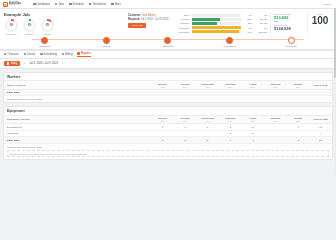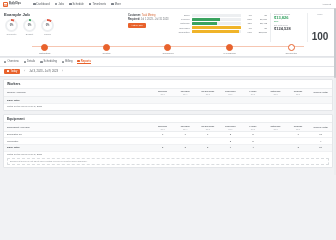--- a/index.html
+++ b/index.html
@@ -53,21 +53,21 @@
   .bfill{height:100%;}
   .bpct{width:9px;font-size:2.3px;color:#6d7279;text-align:right;}
   .bval{width:13px;font-size:2.3px;color:#6d7279;text-align:right;}
   .money{width:30px;border-left:1px solid #eceef0;padding-left:3px;}
   .mk{font-size:2.1px;color:#9aa0a6;}
   .mv{font-size:4px;font-weight:bold;color:#2e9e5b;}
   .mv.dark{color:#44484d;}
   .msub{font-size:2.3px;color:#2e9e5b;margin-bottom:1.5px;}
   .score{width:24px;text-align:center;border-left:1px solid #eceef0;}
   .score .sk{font-size:2.1px;color:#9aa0a6;}
-  .score .sv{font-size:10px;font-weight:bold;color:#3c4146;line-height:11px;margin-top:16px;}
+  .score .sv{font-size:10px;font-weight:bold;color:#3c4146;line-height:11px;}
 
   
   .stepper{position:relative;height:13px;margin:1px 10px 0 10px;}
   .strack{position:absolute;top:3.2px;left:6%;right:6%;height:0.8px;background:#f6c6b2;}
   .steps{position:relative;display:flex;justify-content:space-between;height:100%;}
   .step{flex:1 1 0;text-align:center;}
   .dot{width:5px;height:5px;border-radius:50%;background:#fff;border:1.1px solid #e8622c;margin:1px auto 1px auto;position:relative;z-index:2;}
   .dot.done{background:#e8622c;}
   .slabel{font-size:2.4px;color:#76797e;}
 

